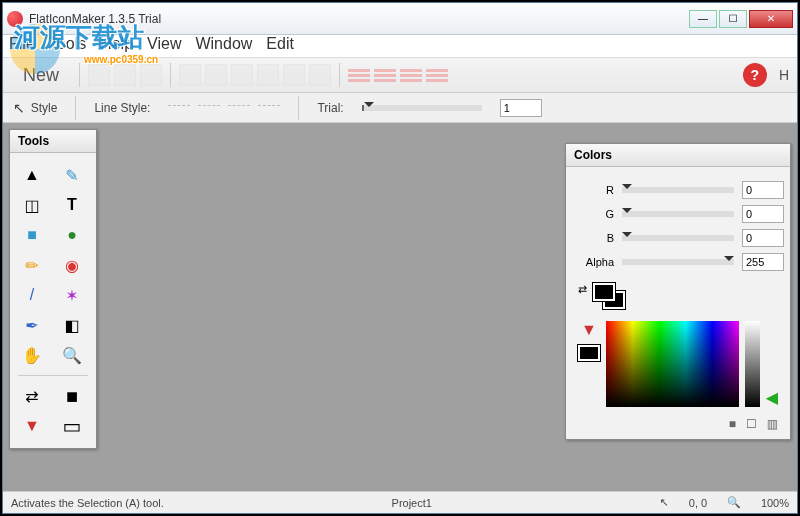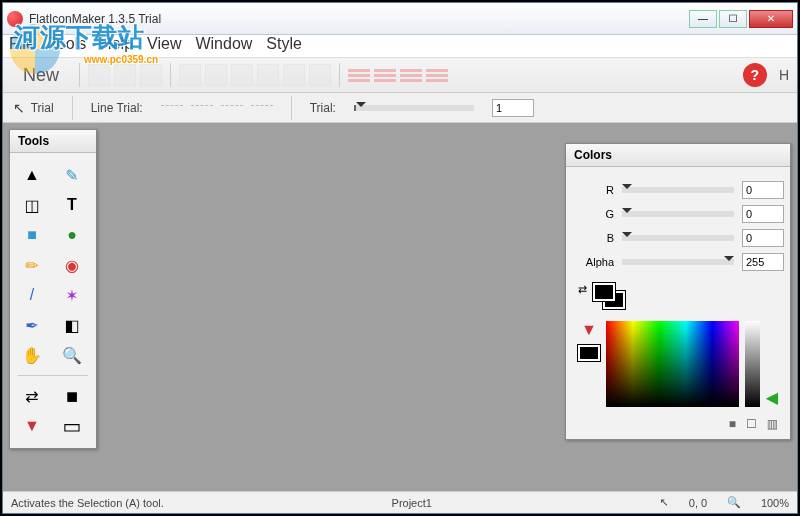--- a/index.html
+++ b/index.html
@@ -70,21 +70,21 @@
       <div class="win-btn close">✕</div>
     </div>
   </div>
 
   <div class="menubar">
     <span>File</span>
     <span>Tools</span>
     <span>Help</span>
     <span>View</span>
     <span>Window</span>
-    <span>Style</span>
+    <span>Edit</span>
   </div>
 
   <div class="toolbar1">
     <div class="btn-new">New</div>
     <div class="tb-sep"></div>
     <div class="tb-group">
       <div class="tb-icon"></div>
       <div class="tb-icon"></div>
       <div class="tb-icon"></div>
     </div>
@@ -120,24 +120,24 @@
           <div class="red-line"></div>
         </div>
     </div>
     <div class="help-btn">?</div>
     <span class="h-text">H</span>
   </div>
 
   <div class="toolbar2">
     <div class="sel">
       <span class="cursor-icon">↖</span>
-      <span>Trial</span>
-    </div>
-    <div class="tb-sep"></div>
-    <span>Line Trial:</span>
+      <span>Style</span>
+    </div>
+    <div class="tb-sep"></div>
+    <span>Line Style:</span>
     <div class="linestyle-samples">
       <div class="ls"></div>
       <div class="ls"></div>
       <div class="ls"></div>
       <div class="ls"></div>
     </div>
     <div class="tb-sep"></div>
     <span>Trial:</span>
     <div class="width-slider"></div>
     <input class="num-input" value="1" style="">

